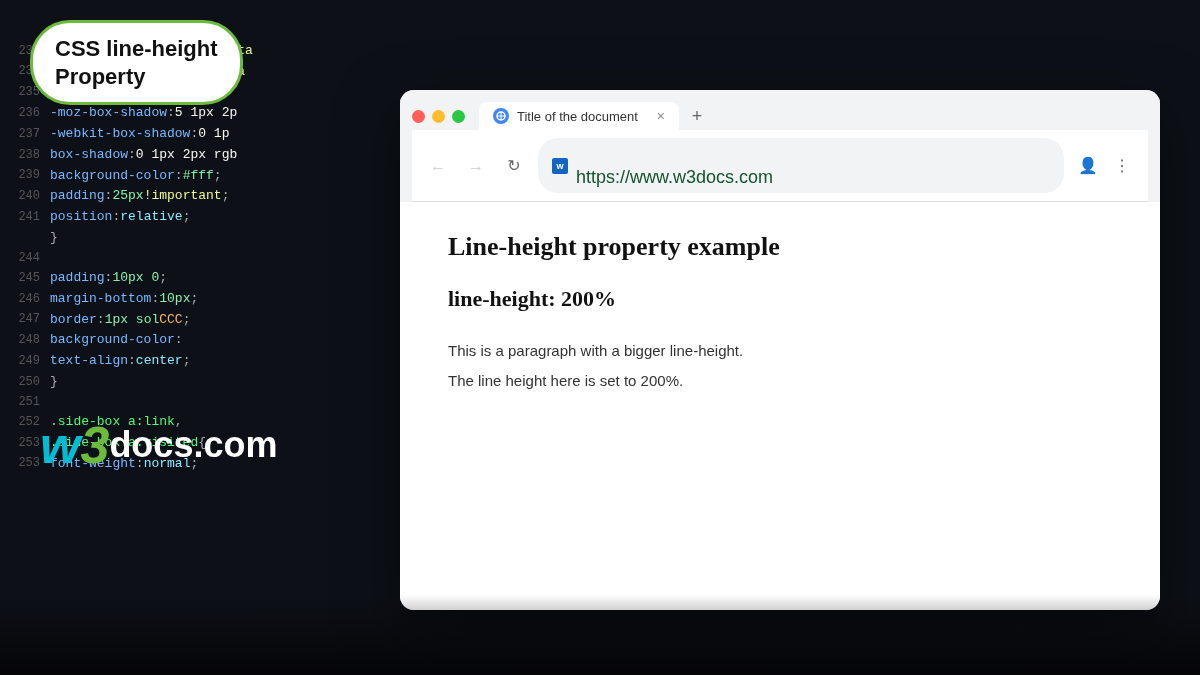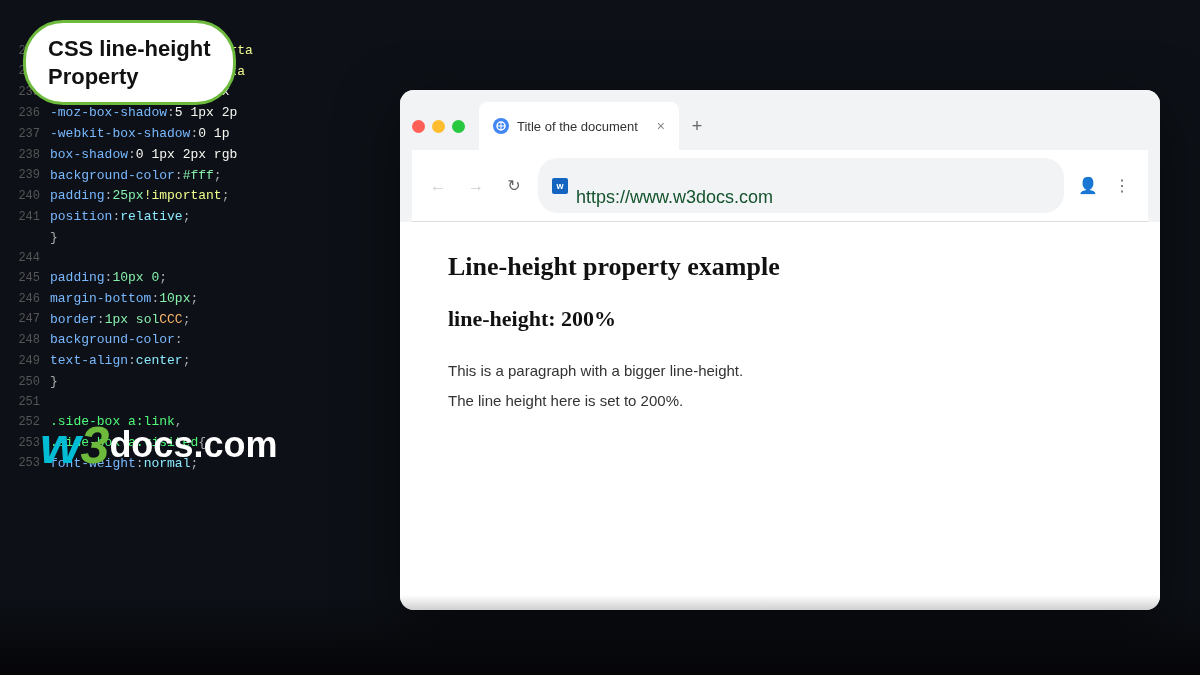--- a/index.html
+++ b/index.html
@@ -52,21 +52,21 @@
     .val-green { color: #50fa7b; }
     .val-cyan { color: #8be9fd; }
     .val-orange { color: #ffb86c; }
     .val-white { color: #f8f8f2; }
     .punc { color: #aaa; }
 
     
     .title-card {
       position: absolute;
       top: 20px;
-      left: 23px;
+      left: 30px;
       background: white;
       border-radius: 40px;
       padding: 12px 22px 12px 22px;
       border: 3px solid #6dba3d;
       max-width: 220px;
       z-index: 10;
     }
 
     .title-card h1 {
       font-size: 22px;
@@ -152,21 +152,21 @@
     .wc-close { background: #ff5f57; }
     .wc-min { background: #febc2e; }
     .wc-max { background: #28c840; }
 
     .tab-item {
       display: flex;
       align-items: center;
       gap: 8px;
       background: white;
       border-radius: 8px 8px 0 0;
-      padding: 16px 14px;
+      padding: 6px 14px;
       font-size: 13px;
       color: #333;
       min-width: 200px;
     }
 
     .tab-favicon {
       width: 16px;
       height: 16px;
       border-radius: 50%;
       background: #4285f4;

